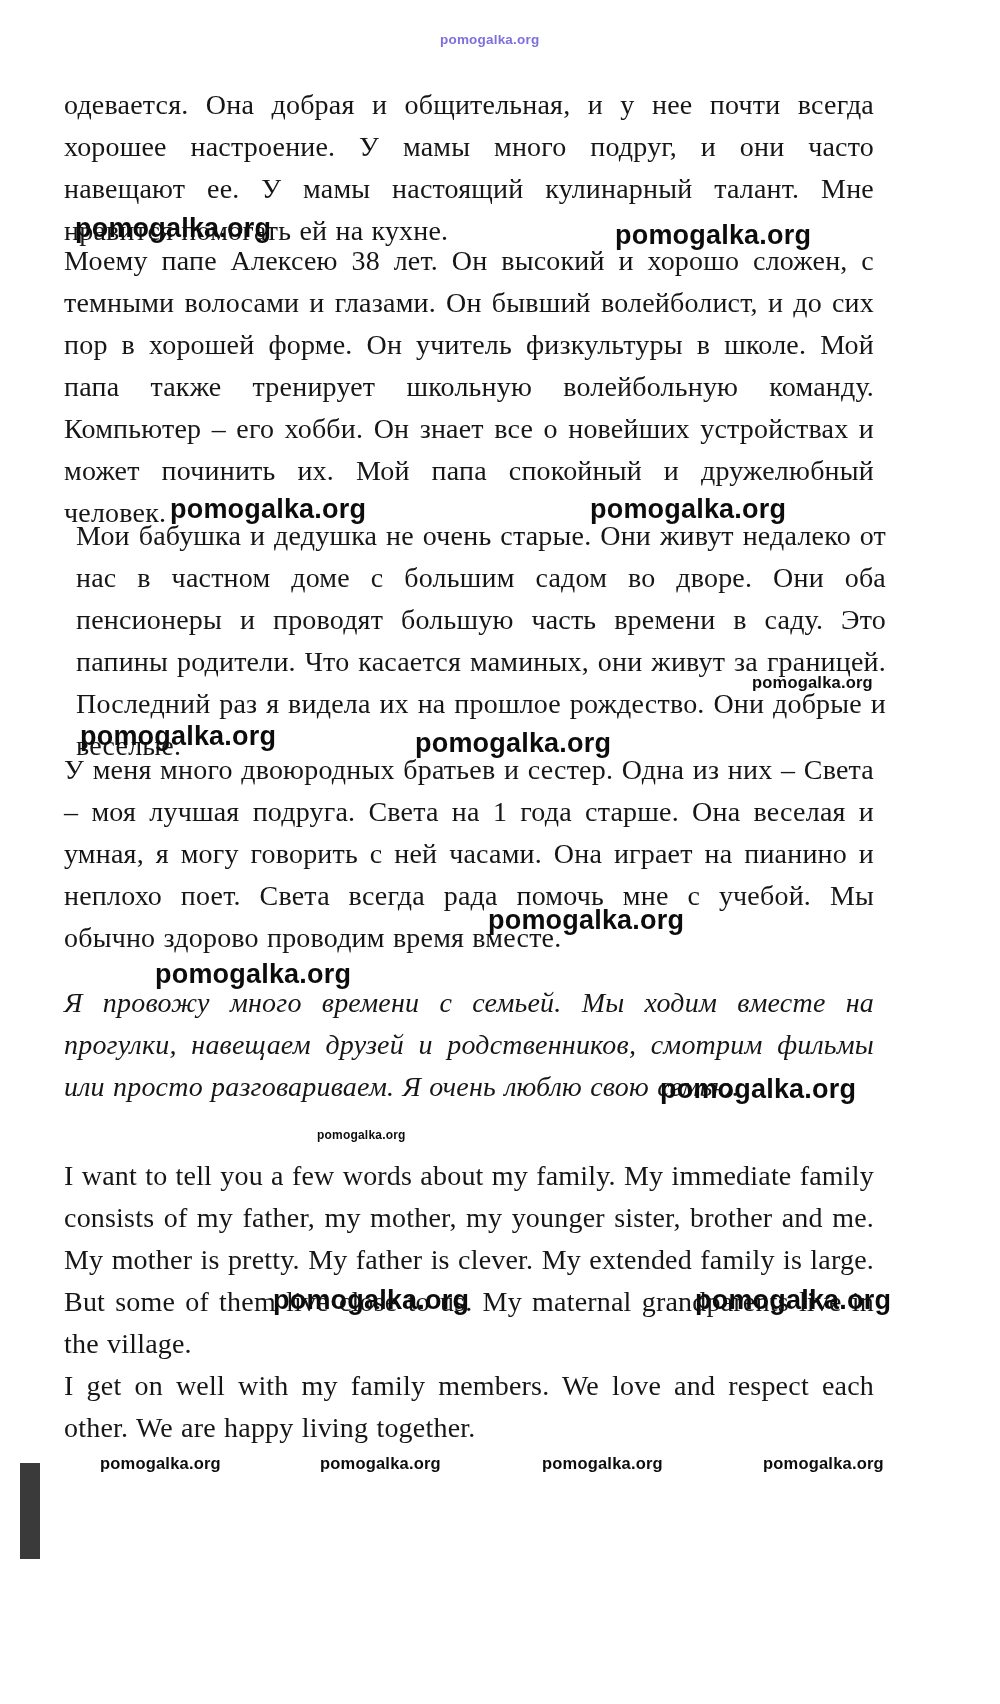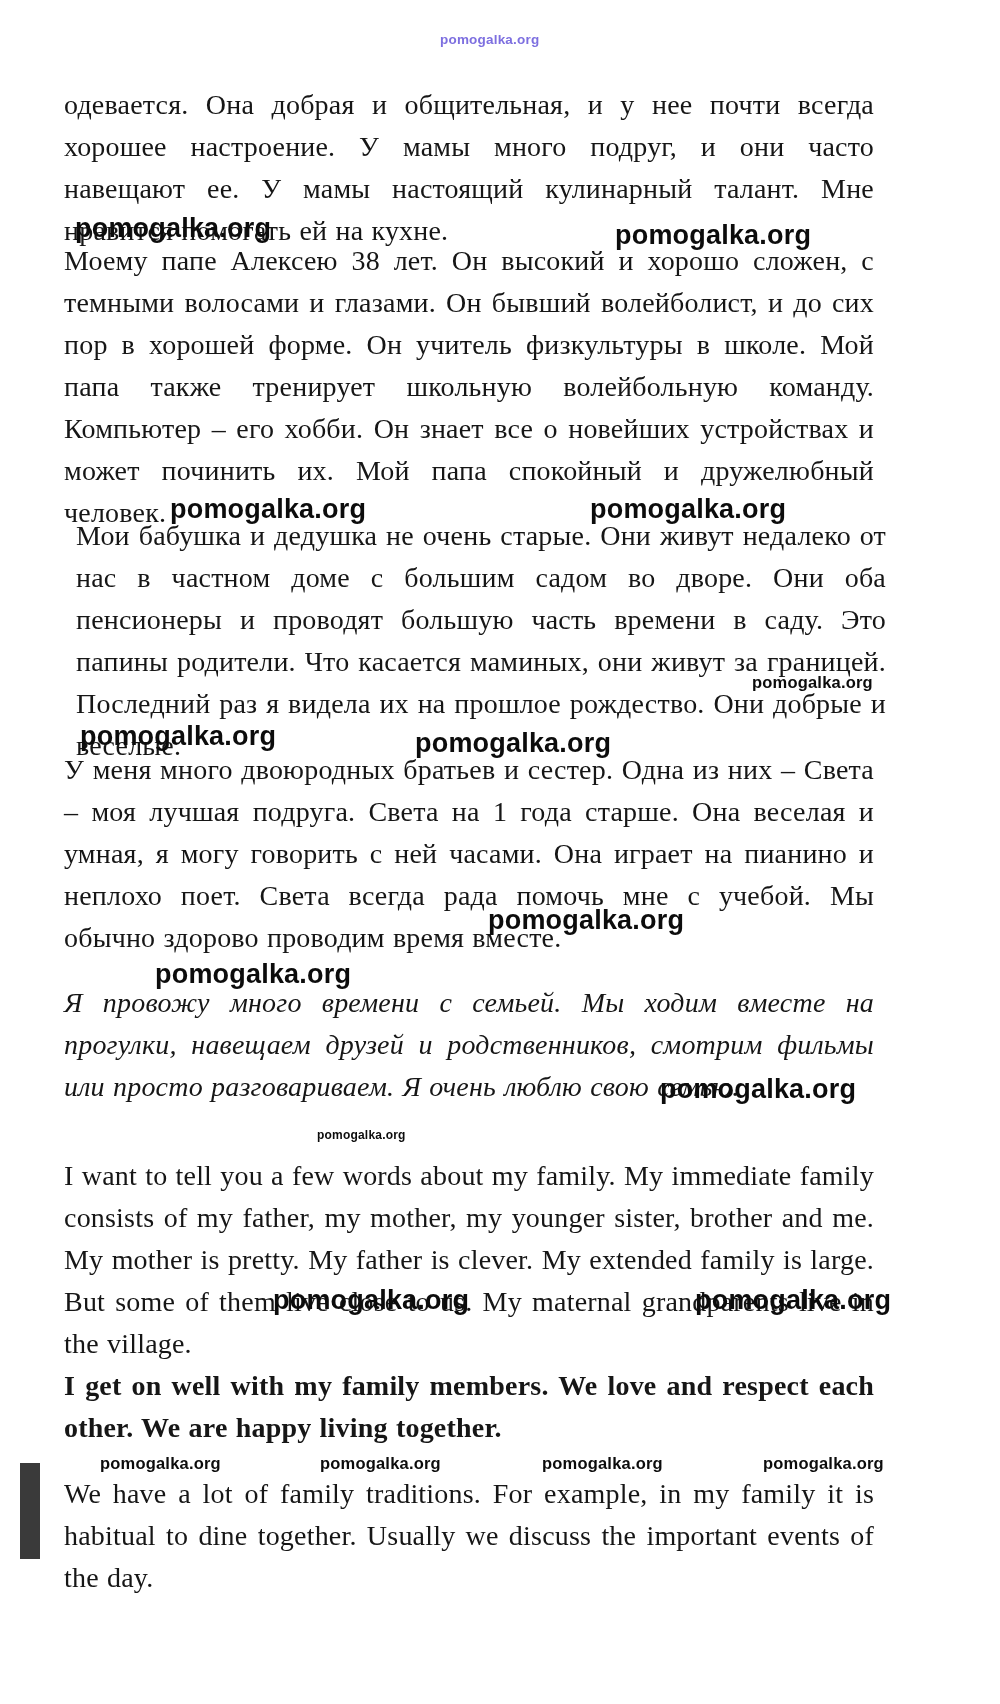--- a/index.html
+++ b/index.html
@@ -78,24 +78,23 @@
 
   <span class="wm" style="left:630px; top:1044px;">pomogalka.org</span>
 
   <span class="wm wm-tiny" style="left:287px; top:1098px;">pomogalka.org</span>
 
   <div class="para" style="top:1125px;">I want to tell you a few words about my family. My immediate family consists of my father, my mother, my younger sister, brother and me. My mother is pretty. My father is clever. My extended family is large. But some of them live close to us. My maternal grandparents live in the village.</div>
 
   <span class="wm" style="left:243px; top:1255px;">pomogalka.org</span>
   <span class="wm" style="left:665px; top:1255px;">pomogalka.org</span>
 
-  <div class="para" style="top:1335px;font-weight:bold;">I get on well with my family members. We love and respect each other. We are happy living together.</div>
+  <div class="para" style="top:1335px;">I get on well with my family members. We love and respect each other. We are happy living together.</div>
 
   <span class="wm wm-small" style="left:70px;  top:1424px;">pomogalka.org</span>
   <span class="wm wm-small" style="left:290px; top:1424px;">pomogalka.org</span>
   <span class="wm wm-small" style="left:512px; top:1424px;">pomogalka.org</span>
   <span class="wm wm-small" style="left:733px; top:1424px;">pomogalka.org</span>
 
-  <div class="para" style="top:1443px;">We have a lot of family traditions. For example, in my family it is habitual to dine together. Usually we discuss the important events of the day.</div>
 
   <div class="scan-edge"></div>
 
 </div>
 
 </body></html>

